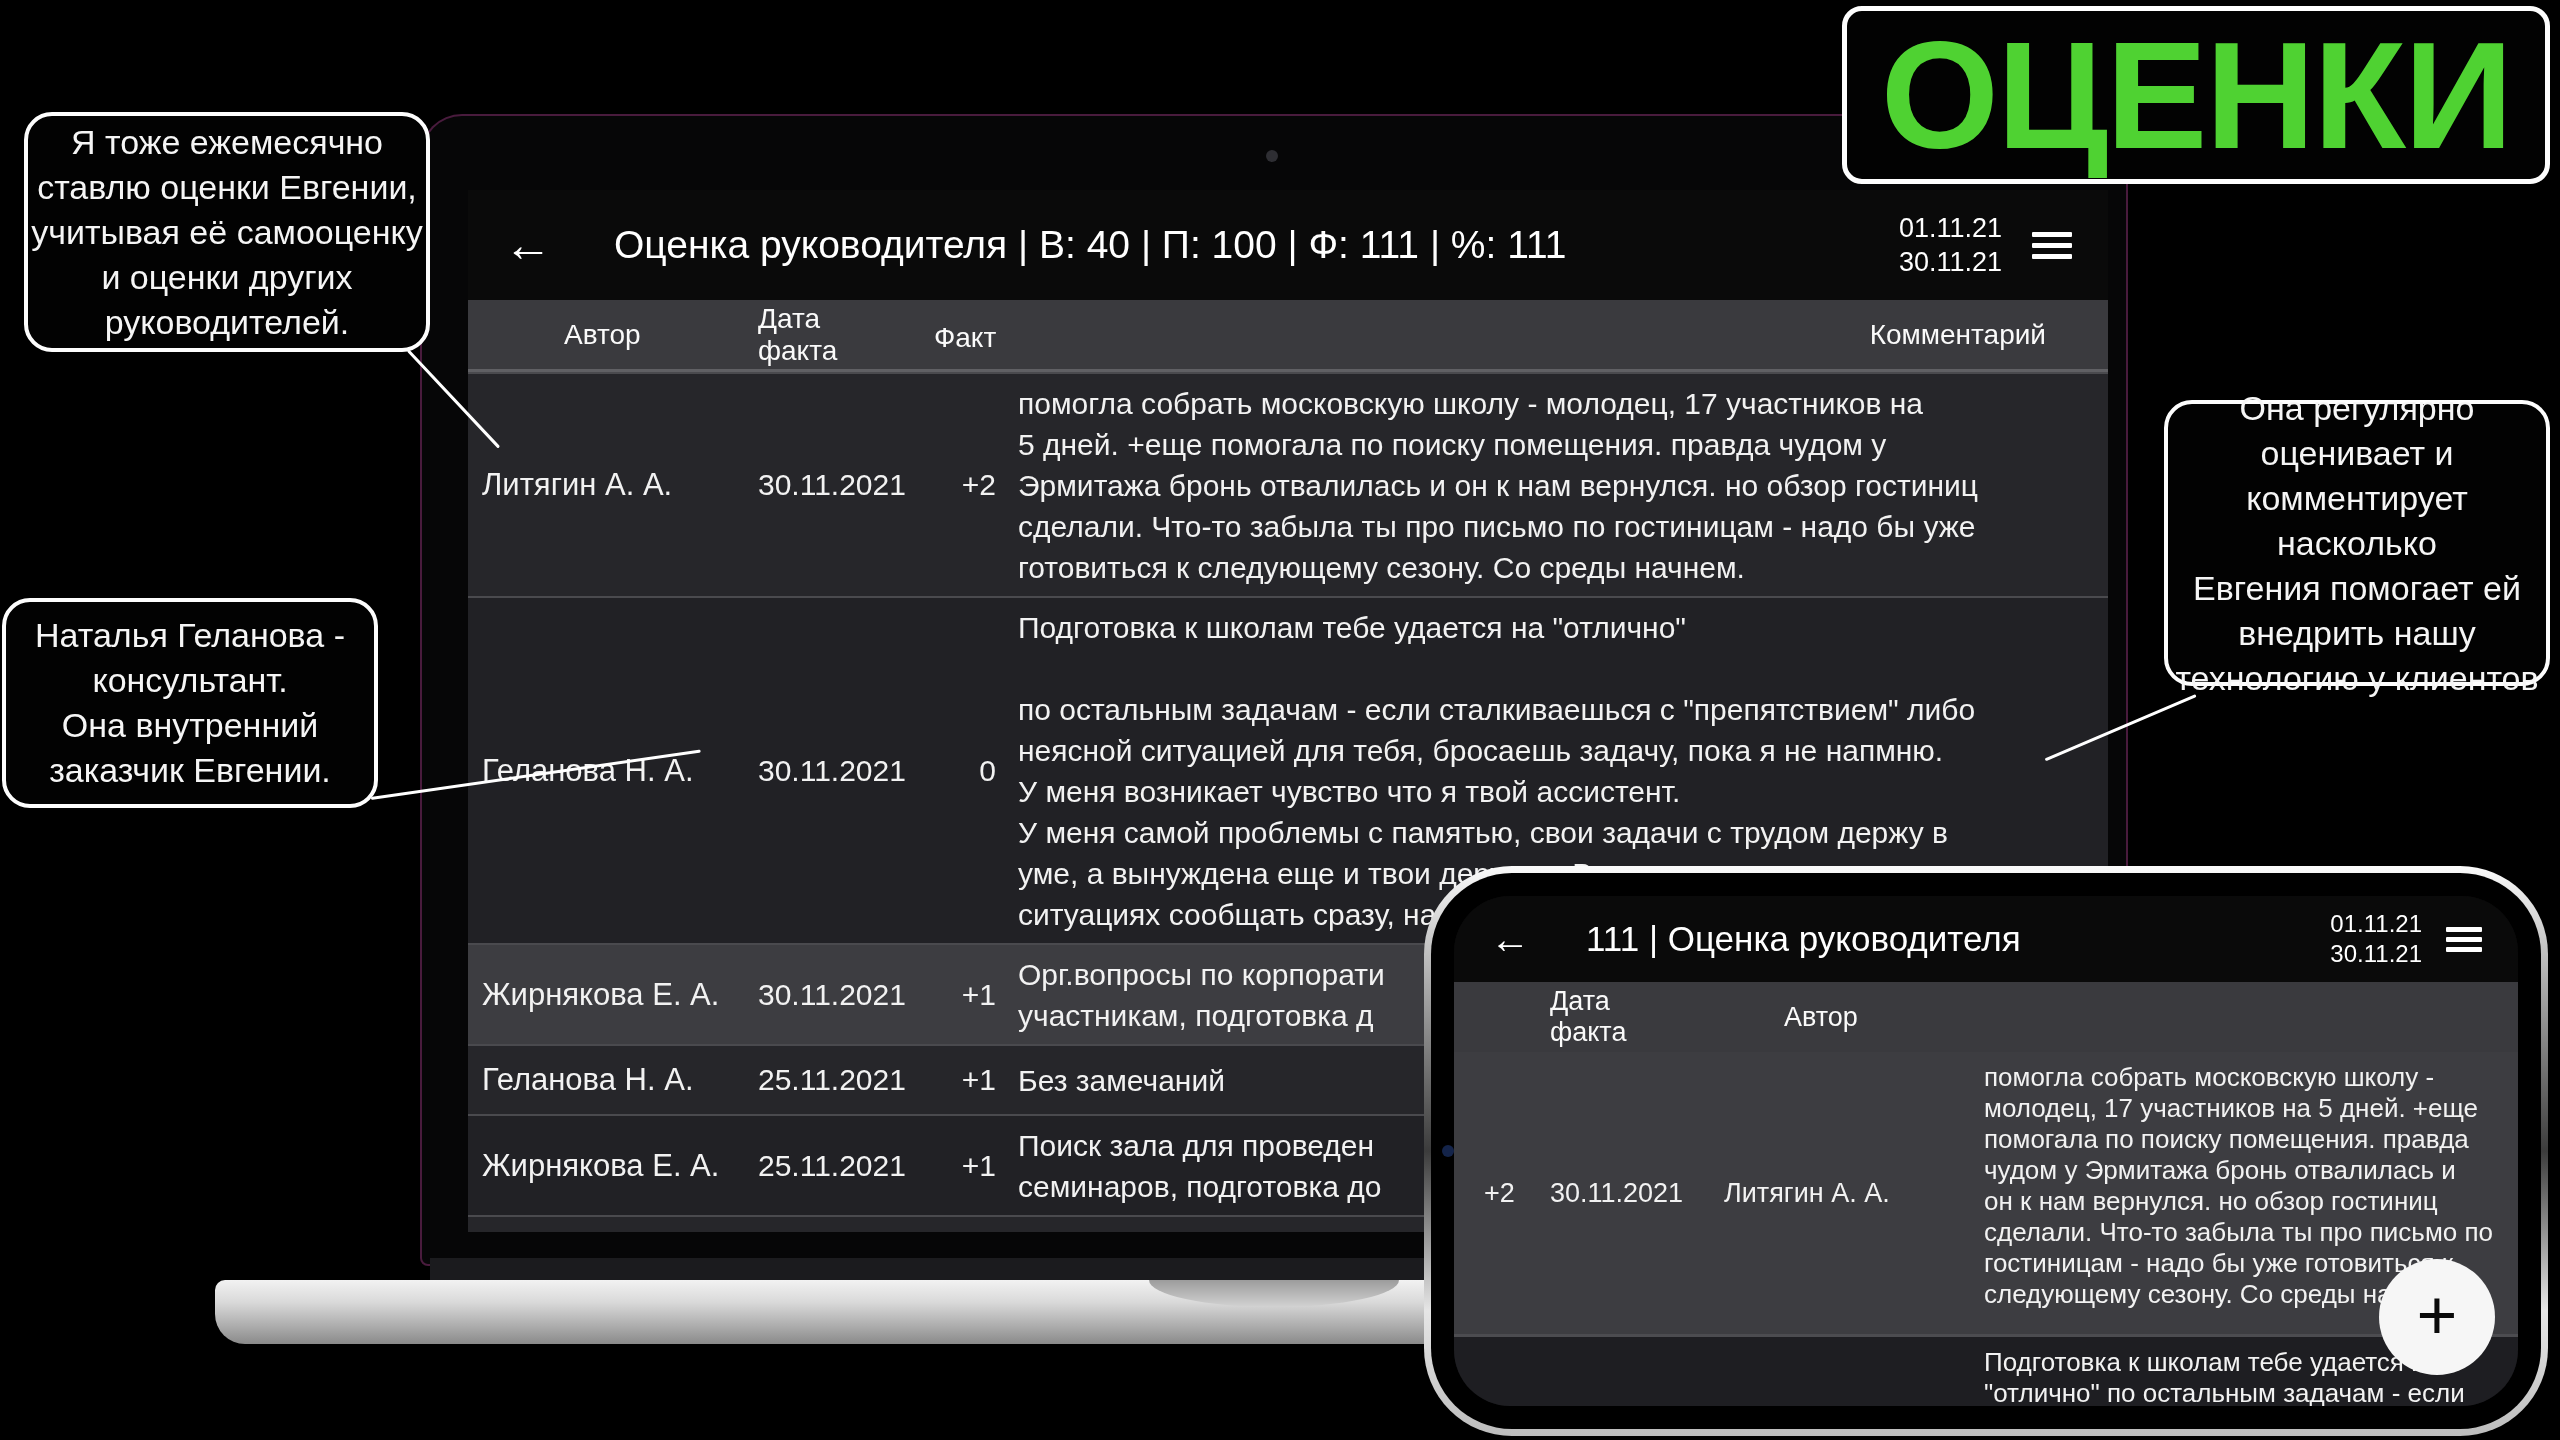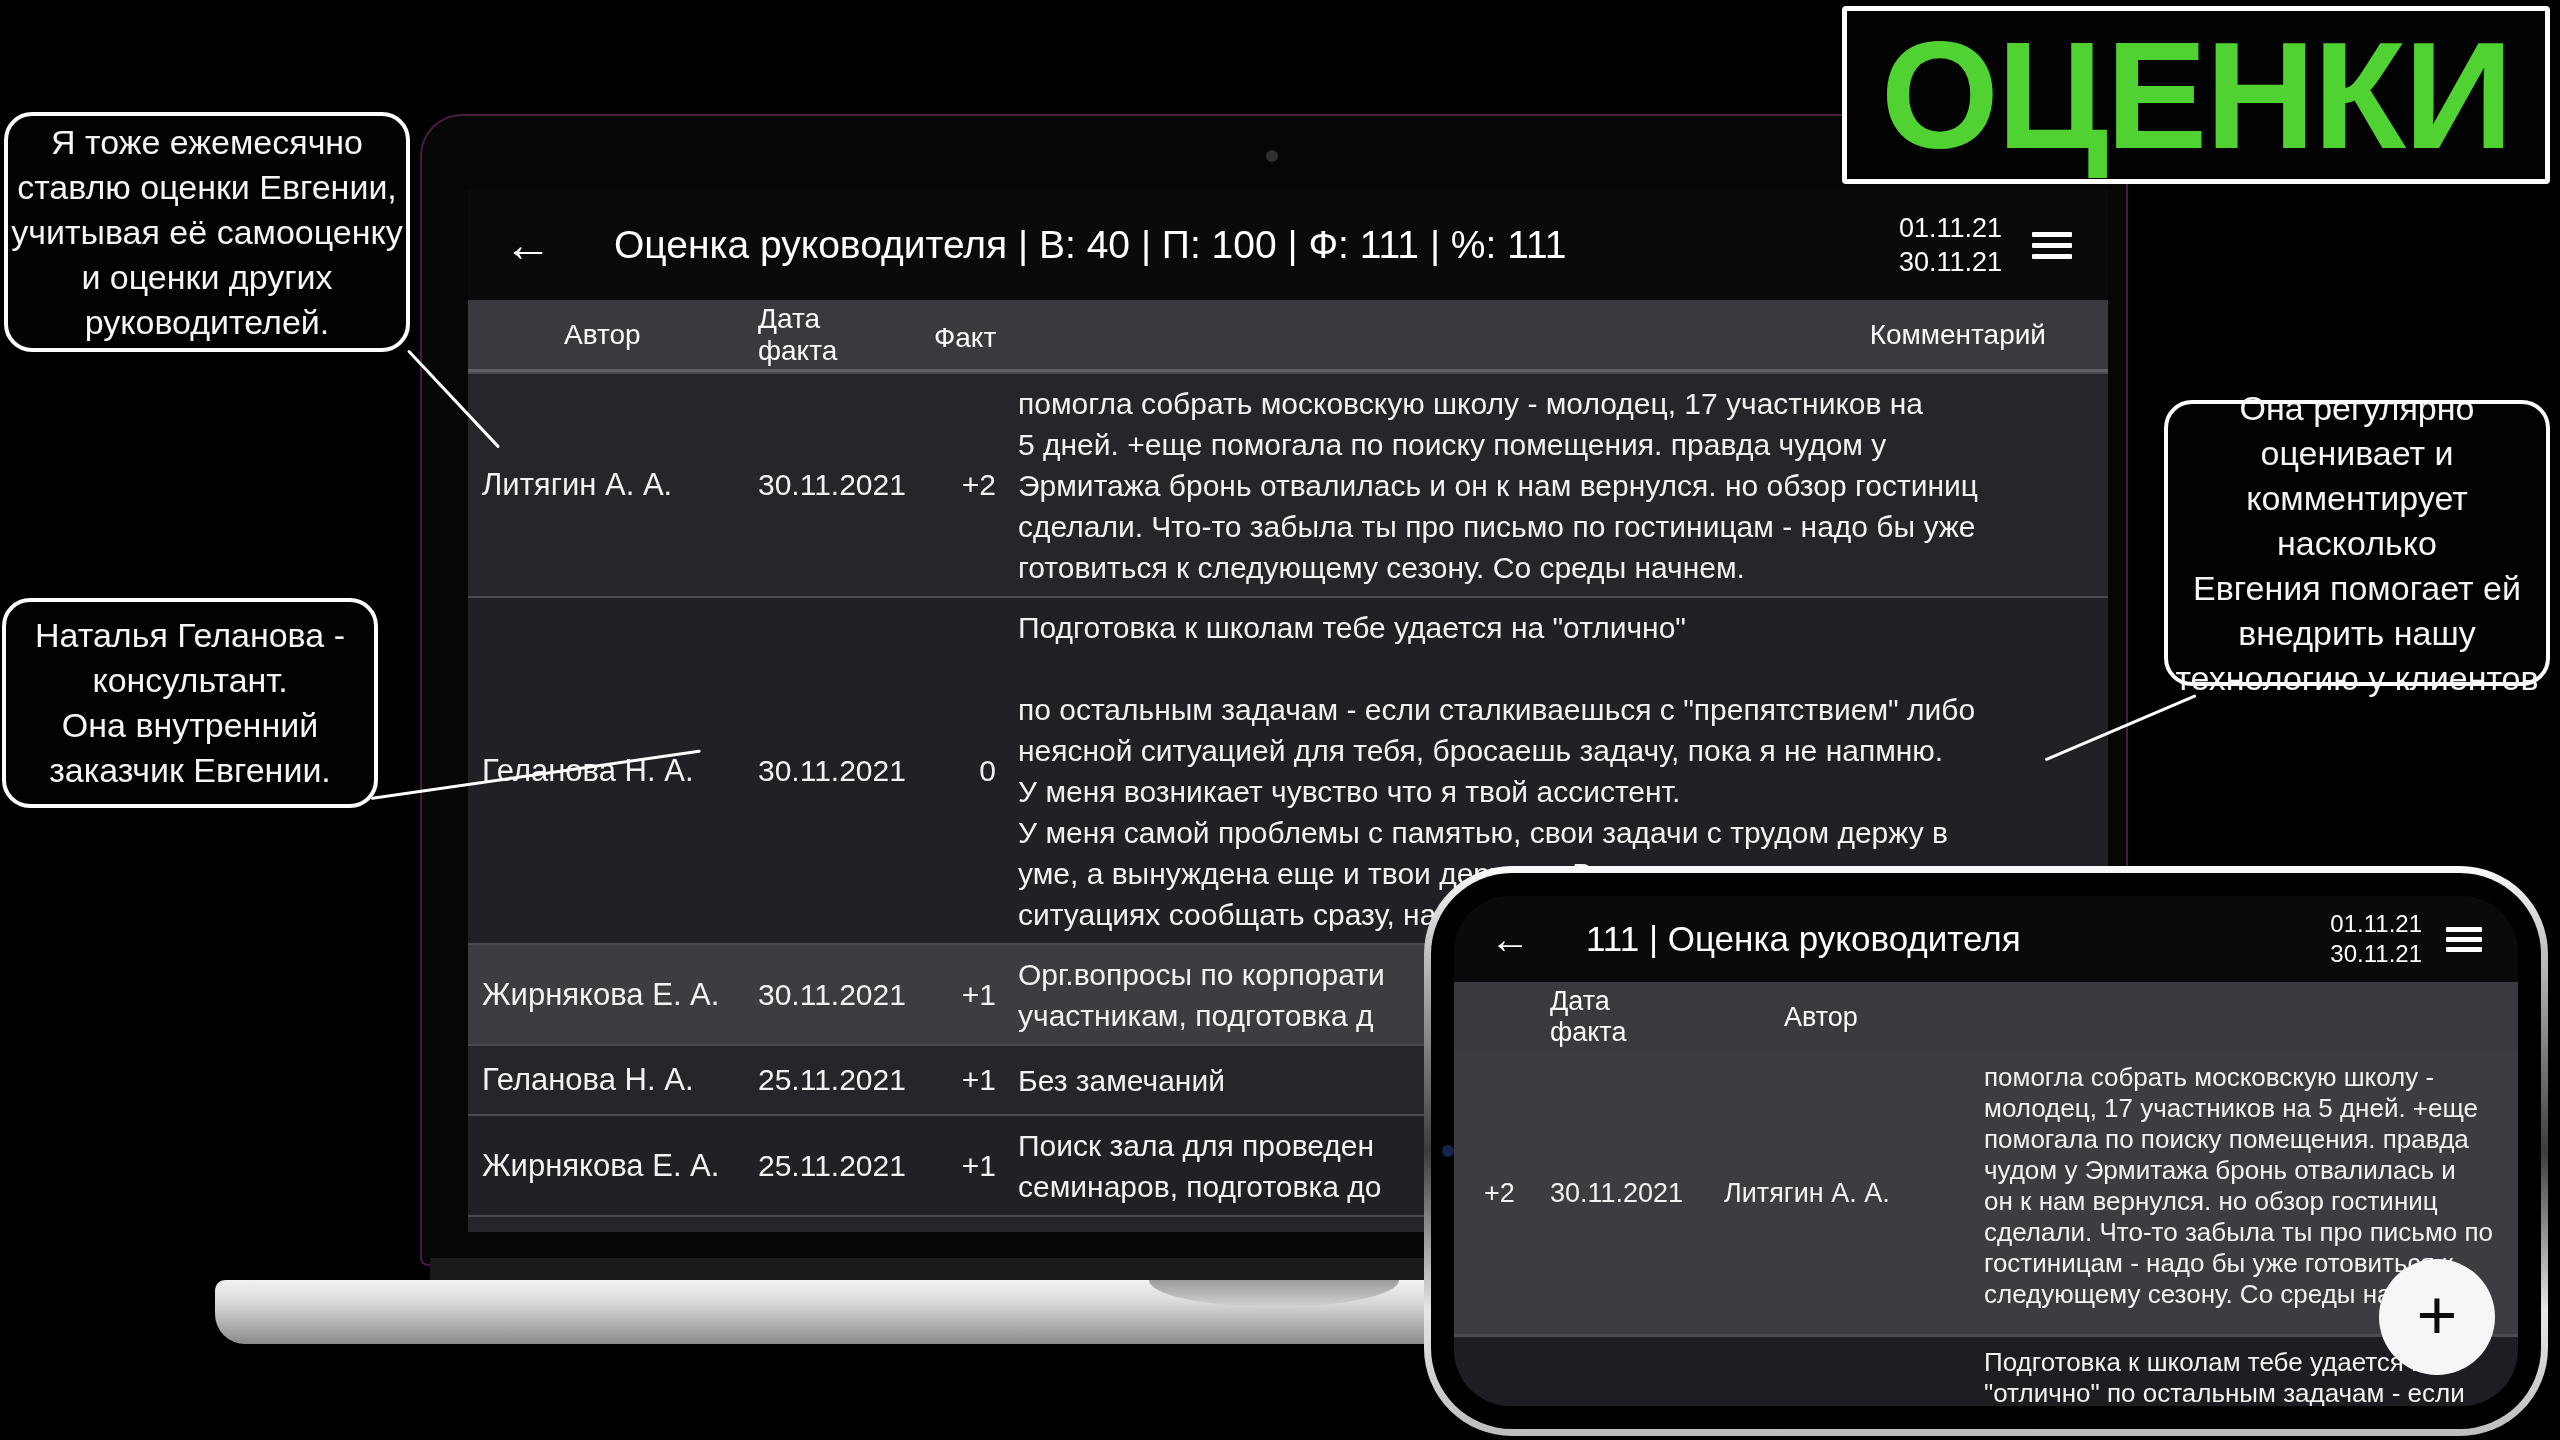--- a/index.html
+++ b/index.html
@@ -5,33 +5,33 @@
   html,body{margin:0;padding:0;background:#000;width:2560px;height:1440px;overflow:hidden;
     font-family:"Liberation Sans","DejaVu Sans",sans-serif;}
   .abs{position:absolute;}
   .pre{white-space:pre-line;}
 
   
   .callout{position:absolute;background:#020202;border:4px solid #fdfdfd;border-radius:28px;
     color:#f5f5f5;display:flex;align-items:center;justify-content:center;text-align:center;
     box-sizing:border-box;z-index:40;}
   .callout .ct{font-size:34px;line-height:45px;}
-  #callout-top-left{left:4px;top:112px;width:406px;height:240px;}
+  #callout-top-left{left:24px;top:112px;width:406px;height:240px;}
   #callout-mid-left{left:2px;top:598px;width:376px;height:210px;}
   #callout-right{left:2164px;top:400px;width:386px;height:286px;}
 
   
   .conn{position:absolute;height:3px;background:#fff;border-radius:2px;transform-origin:0 50%;z-index:25;}
   #conn-1{left:408px;top:349px;width:133px;transform:rotate(46.8deg);}
   #conn-2{left:371px;top:797px;width:333px;transform:rotate(-8.2deg);}
   #conn-3{left:2196px;top:694px;width:164px;transform:rotate(156.9deg);}
 
   
   #grades-banner{left:1842px;top:6px;width:708px;height:178px;background:#020202;
-    border:5px solid #fdfdfd;border-radius:4px;box-sizing:border-box;z-index:45;
+    border:5px solid #fdfdfd;border-radius:20px;box-sizing:border-box;z-index:45;
     display:flex;align-items:center;justify-content:center;}
   #grades-banner .bt{font-size:152px;font-weight:700;letter-spacing:-2px;color:#4fd232;}
 
   
   #laptop-lid{left:420px;top:114px;width:1708px;height:1152px;background:#060607;
     border:2px solid rgba(130,45,105,.55);border-radius:42px 42px 8px 8px;box-sizing:border-box;z-index:10;}
   #laptop-camera{left:844px;top:34px;width:12px;height:12px;border-radius:50%;background:#2e2e33;}
   #laptop-screen{left:46px;top:74px;width:1640px;height:1042px;background:#0b0b0c;overflow:hidden;}
   #laptop-hinge{left:430px;top:1258px;width:1690px;height:26px;background:#1b1b1e;z-index:11;}
   #laptop-base{left:215px;top:1280px;width:2126px;height:64px;z-index:12;

